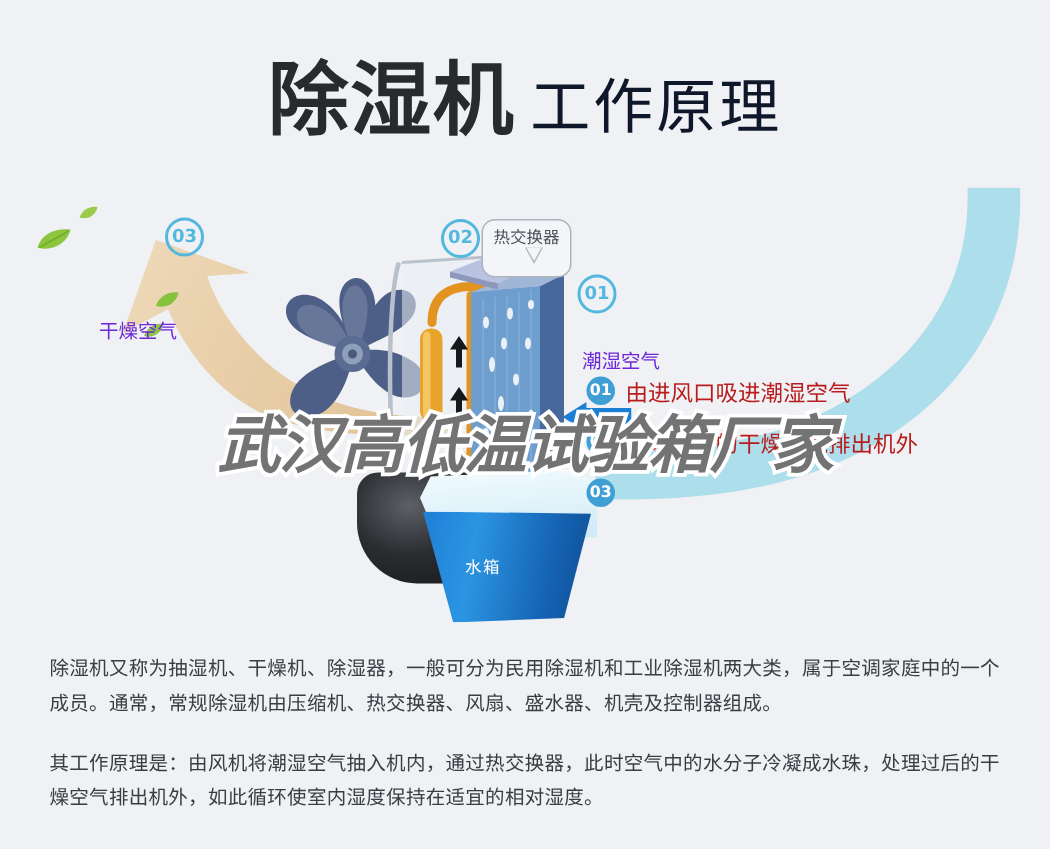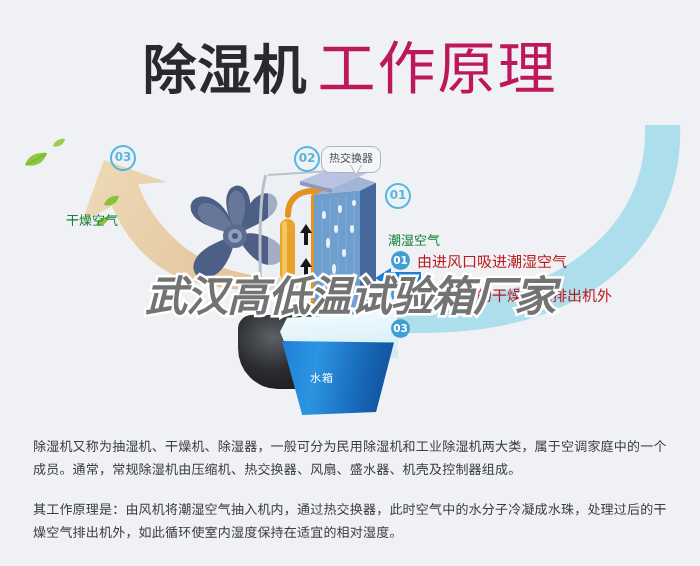--- a/index.html
+++ b/index.html
@@ -15,21 +15,21 @@
   
   .title-wrap{
     position:absolute;left:0;top:22px;width:700px;
     text-align:center;white-space:nowrap;
   }
   .title-a{
     font-size:54px;font-weight:bold;color:#282a2d;letter-spacing:1px;
     font-family:"DejaVu Sans","Liberation Sans",sans-serif;
   }
   .title-b{
-    font-size:58px;font-weight:normal;color:#be185d;letter-spacing:2px;
+    font-size:40px;font-weight:normal;color:#0f172a;letter-spacing:2px;
     font-family:"DejaVu Serif","Liberation Serif",serif;
     margin-left:10px;
   }
 
   
   .diagram{position:absolute;left:0;top:120px;width:700px;height:280px;}
 
   .swoosh{position:absolute;left:395px;top:5px;width:290px;height:210px;overflow:hidden;}
 
   
@@ -70,25 +70,25 @@
 
   
   .num-circle{
     position:absolute;width:22px;height:22px;border-radius:50%;
     border:2px solid #53b8dd;color:#53b8dd;
     font-size:12px;font-weight:bold;line-height:20px;text-align:center;
     font-family:"DejaVu Sans","Liberation Sans",sans-serif;
     background:transparent;
   }
   .diag-label{
-    position:absolute;color:#15803d;font-size:13px;white-space:nowrap;
+    position:absolute;color:#6d28d9;font-size:13px;white-space:nowrap;
     font-family:"DejaVu Sans","Liberation Sans",sans-serif;
   }
   .bubble{
-    position:absolute;padding:2px 7px 7px 7px;border:1px solid #adb3bb;
+    position:absolute;padding:2px 7px 19px 7px;border:1px solid #adb3bb;
     border-radius:9px;background:#f4f5f8;color:#4a5058;font-size:11px;
     white-space:nowrap;font-family:"DejaVu Sans","Liberation Sans",sans-serif;
   }
   .bubble-tail{
     position:absolute;width:0;height:0;
     border-left:6px solid transparent;border-right:6px solid transparent;
     border-top:11px solid #b1b6be;
   }
   .bubble-tail:after{
     content:"";position:absolute;left:-5px;top:-11px;width:0;height:0;

